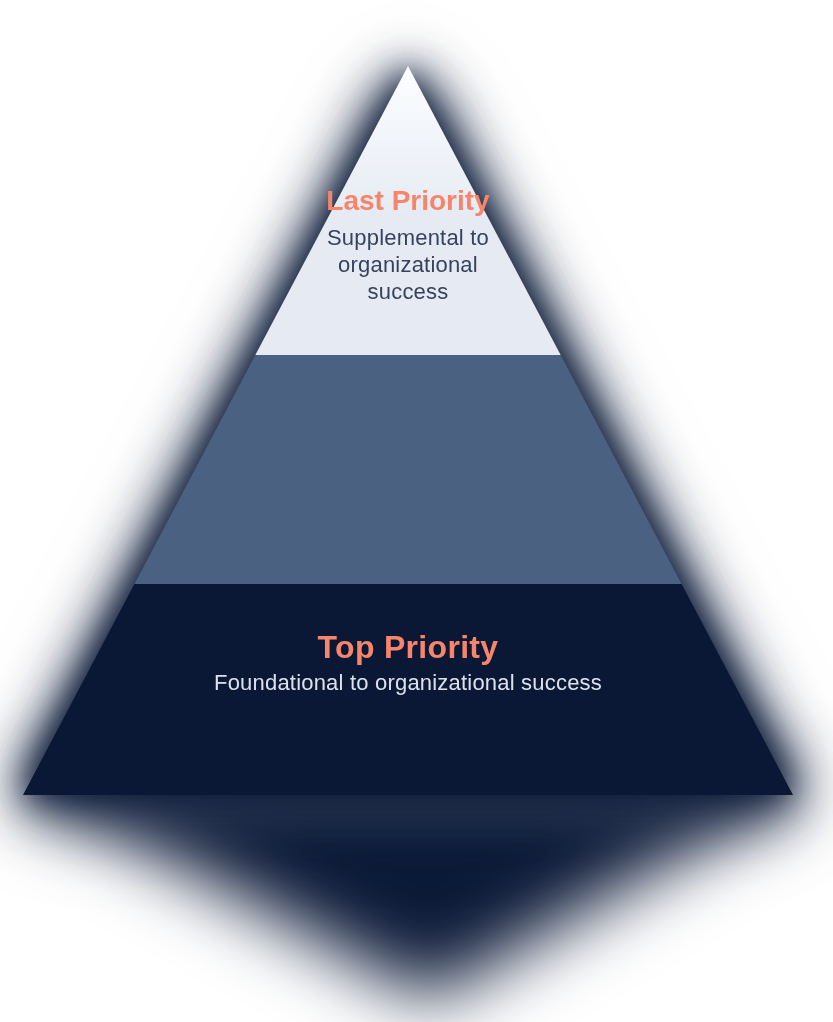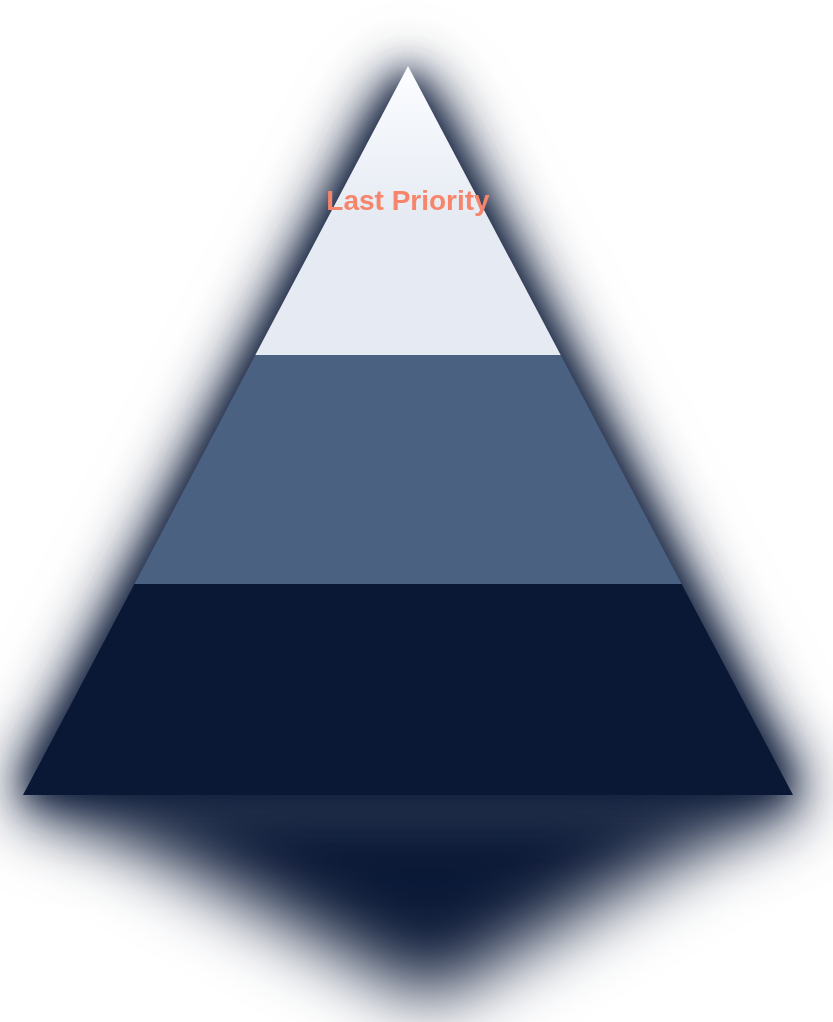--- a/index.html
+++ b/index.html
@@ -90,17 +90,22 @@
   </div>
 
   <div class="pyramid">
     <div class="band band-last"></div>
     <div class="band band-mid"></div>
     <div class="band band-top"></div>
   </div>
 
   <div class="label label-last">
     <div class="title">Last Priority</div>
+    <div class="subtitle">Supplemental to organizational success</div>
   </div>
 
 
+  <div class="label label-top">
+    <div class="title">Top Priority</div>
+    <div class="subtitle">Foundational to organizational success</div>
+  </div>
 
 </div>
 
 </body></html>

